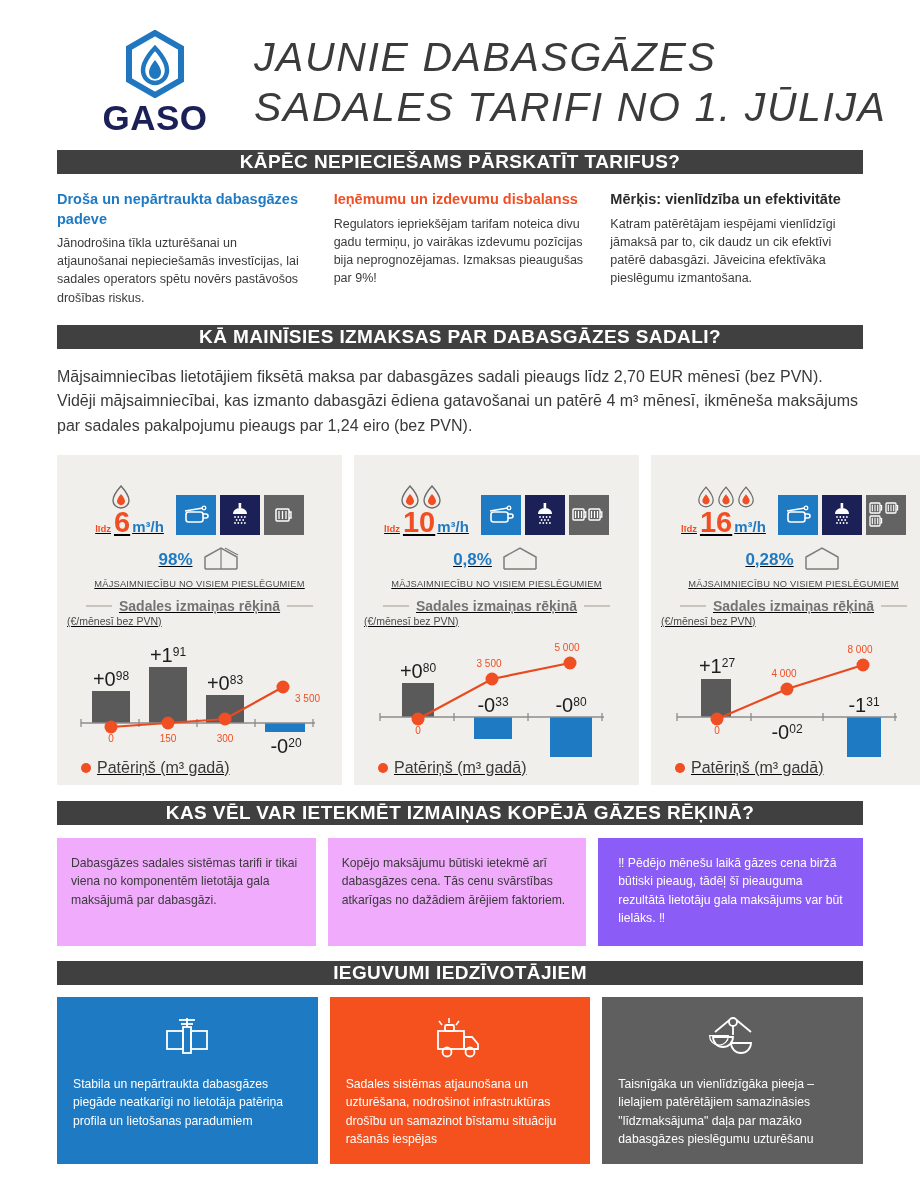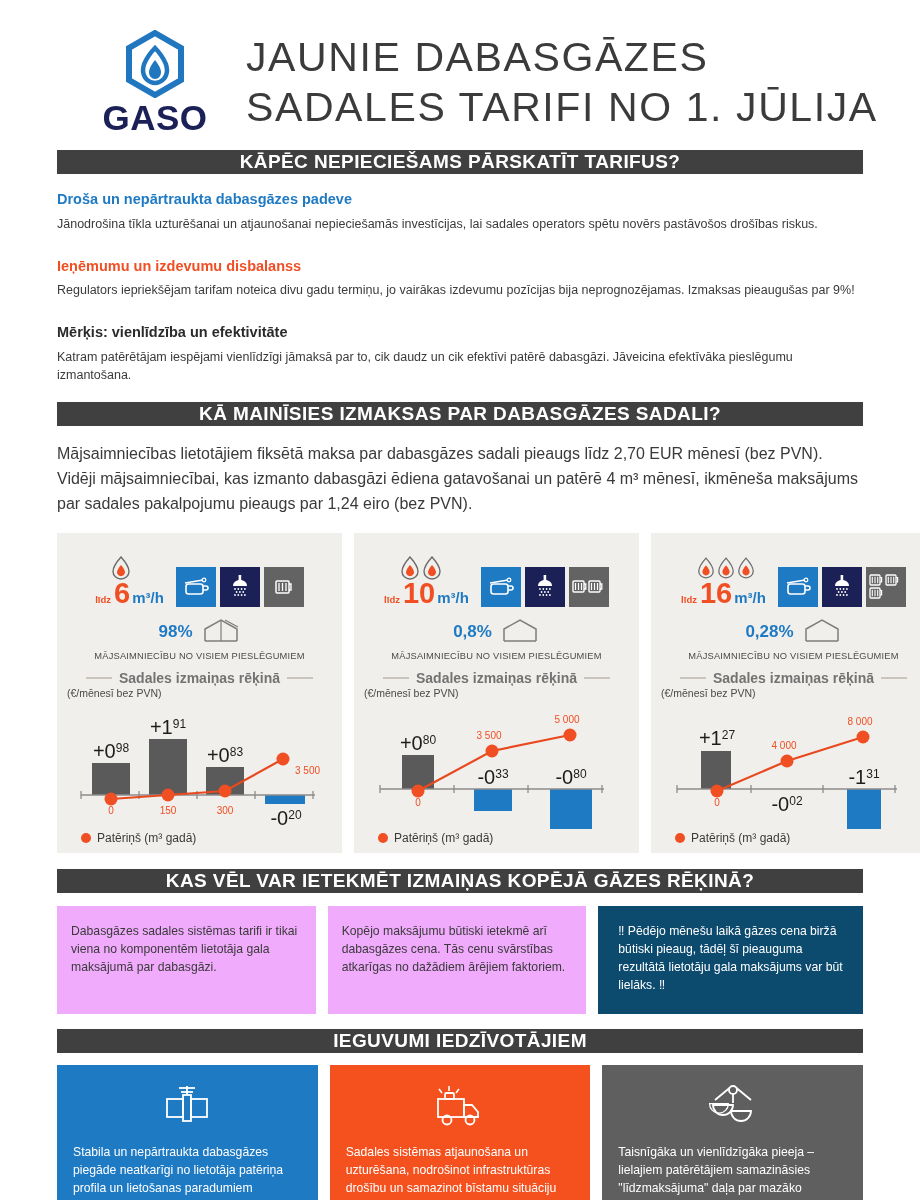--- a/index.html
+++ b/index.html
@@ -9,42 +9,42 @@
     font-family: "Liberation Sans", sans-serif;
     overflow: hidden;
   }
   .page { position: relative; width: 920px; height: 1200px; background: #fff; }
 
   
   .header { display: flex; align-items: center; padding: 24px 0 10px 80px; height: 150px; }
   .logo-wrap { width: 150px; display: flex; flex-direction: column; align-items: center; }
   .logo-mark { width: 62px; height: 68px; }
   .logo-word { font-size: 35px; font-weight: bold; color: #1b2057; letter-spacing: 0.5px; line-height: 1; margin-top: 2px; }
-  .title-block { margin-left: 16px; }
+  .title-block { margin-left: 24px; font-style: italic; }
   .title-line { font-size: 41px; color: #3b3b3b; font-weight: 300; letter-spacing: 1.6px; line-height: 1.22; white-space: nowrap; }
 
   
   .bar { background: #404040; color: #fff; text-align: center; font-weight: bold;
          font-size: 19px; letter-spacing: 0.4px; padding: 1px 0; margin: 0 57px; }
 
   
-  .cols3 { display: flex; gap: 24px; margin: 16px 57px 0 57px; flex-direction: column; }
+  .cols3 { display: flex; gap: 24px; margin: 16px 57px 0 57px; }
   .col { flex: 1; }
   .col-head { font-size: 14.5px; font-weight: bold; line-height: 1.35; margin-bottom: 5px; }
   .c-blue { color: #1f7ac4; }
   .c-orange { color: #f04e23; }
   .c-dark { color: #2b2b2b; }
   .col-body { font-size: 12.5px; color: #3a3a3a; line-height: 1.45; }
 
   
   .intro { margin: 16px 57px 0 57px; font-size: 16px; color: #3a3a3a; line-height: 1.55; }
 
   
   .panels { display: flex; gap: 12px; margin: 16px 57px 0 57px; }
-  .panel { flex: 1; background: #f1efeb; padding: 12px 10px 8px 10px; position: relative; }
+  .panel { flex: 1; background: #f1efeb; padding: 18px 10px 8px 10px; position: relative; text-decoration: underline; }
 
   .panel-top { display: flex; align-items: flex-end; justify-content: center; gap: 12px; height: 62px; }
   .flame-block { display: flex; flex-direction: column; align-items: flex-start; }
   .flames { display: flex; gap: 2px; margin-left: 16px; }
   .cap-row { display: flex; align-items: baseline; }
   .cap-lidz { font-size: 9.5px; color: #f04e23; font-weight: bold; margin-right: 3px; }
   .cap-num { font-size: 29px; font-weight: bold; color: #f04e23; line-height: 0.9; }
   .cap-unit { font-size: 15px; font-weight: bold; color: #1f7ac4; margin-left: 2px; }
   .icon-boxes { display: flex; gap: 4px; }
   .ibox { width: 40px; height: 40px; display: flex; align-items: center; justify-content: center; }
@@ -59,27 +59,27 @@
   .chart-title-row { display: flex; align-items: center; justify-content: center; gap: 7px; margin-top: 9px; }
   .rule { height: 2px; background: #c9c5bd; width: 26px; }
   .chart-title { font-size: 14px; font-weight: bold; color: #737373; }
   .chart-sub { text-align: left; font-size: 10.5px; color: #4a4a4a; margin-top: 1px; }
 
   .plot { position: relative; height: 126px; margin-top: 4px; }
   .plot svg { display: block; }
 
   .legend { display: flex; align-items: center; gap: 6px; margin-top: 2px; padding-left: 14px; }
   .legend-dot { width: 10px; height: 10px; border-radius: 50%; background: #f04e23; }
-  .legend-txt { font-size: 12px; color: #3a3a3a; }
+  .legend-txt { font-size: 16px; color: #3a3a3a; }
 
   
   .boxes3 { display: flex; gap: 12px; margin: 13px 57px 0 57px; }
   .ibx { flex: 1; padding: 16px 14px; font-size: 12.2px; line-height: 1.5; min-height: 108px; }
   .ibx.light { background: #f0abfc; color: #3a3a3a; }
-  .ibx.orange { background: #0c4a6e; color: #ffffff; padding-left: 20px; }
+  .ibx.orange { background: #8b5cf6; color: #ffffff; padding-left: 20px; }
 
   
   .cards3 { display: flex; gap: 12px; margin: 12px 57px 0 57px; }
   .card { flex: 1; min-height: 152px; padding: 18px 16px 16px 16px; color: #fff;
           display: flex; flex-direction: column; align-items: center; }
   .card.blue { background: #1f7ac4; }
   .card.orange { background: #f4511e; }
   .card.gray { background: #5f5f5f; }
   .card-icon { height: 46px; display: flex; align-items: center; justify-content: center; margin-bottom: 14px; }
   .card-txt { font-size: 12.2px; line-height: 1.5; align-self: stretch; }

